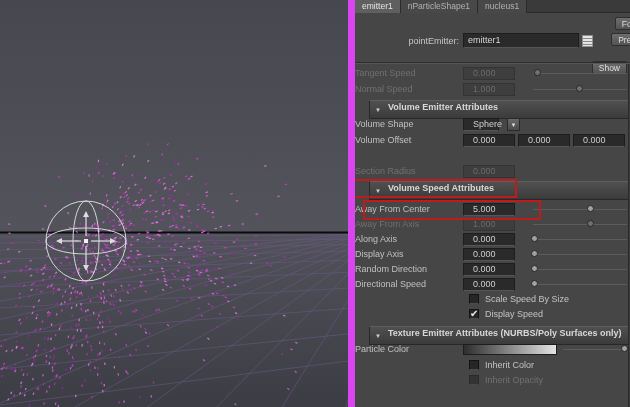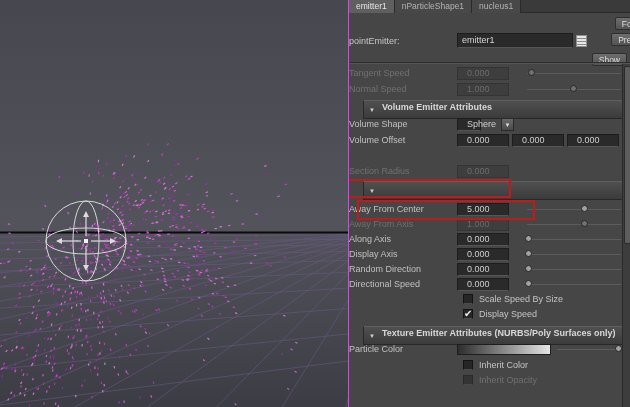--- a/index.html
+++ b/index.html
@@ -1,39 +1,39 @@
 <!DOCTYPE html>
 <html><head>
 <meta charset="utf-8">
 <style>
   *{margin:0;padding:0;box-sizing:border-box}
   html,body{width:630px;height:407px;overflow:hidden}
   body{background:#333;font-family:"Liberation Sans","DejaVu Sans",sans-serif}
   .stage{position:relative;width:630px;height:407px;overflow:hidden}
   #vp{position:absolute;left:0;top:0;display:block}
-  .panel{position:absolute;left:348px;top:0;width:282px;height:407px;background:#464646;overflow:hidden;border-left:1px solid #d946ef;font-size:9px;color:#c4c4c4}
+  .panel{position:absolute;left:348px;top:0;width:282px;height:407px;background:#464646;overflow:hidden;border-left:7px solid #d946ef;font-size:9px;color:#c4c4c4}
   .tabbar{position:absolute;left:0;top:0;width:100%;height:13px;background:#3a3a3a;display:flex;border-bottom:1px solid #2a2a2a}
   .tab{height:13px;line-height:13px;padding:0 7px;background:#484848;border-right:1px solid #2a2a2a;color:#b2b2b2;font-size:8.5px;white-space:nowrap}
   .tab.active{background:#5f5f5f;color:#e6e6e6}
   .mbtn{position:absolute;height:13px;font-size:8.5px;background:linear-gradient(#6e6e6e,#535353);border:1px solid #2e2e2e;color:#dedede;border-radius:2px;padding:0 6px;line-height:10px;white-space:nowrap}
-  .pe-label{position:absolute;left:0;top:36px;width:104px;color:#c6c6c6}
+  .pe-label{position:absolute;left:0;top:36px;width:104px;text-align:right;color:#c6c6c6}
   .pe-field{position:absolute;left:108px;top:33px;width:116px;height:15px;background:#2a2a2a;border:1px solid #1d1d1d;border-bottom-color:#555;color:#d6d6d6;line-height:13px;padding:0 4px}
   .doc-icon{position:absolute;left:227px;top:35px;width:11px;height:12px;border:1px solid #8f8f8f;background:repeating-linear-gradient(#e6e6e6 0 2px,#8a8a8a 2px 3px)}
   .divider{position:absolute;left:0;top:62px;width:100%;height:2px;background:#2e2e2e;border-bottom:1px solid #565656}
   .sect{position:absolute;left:14px;width:272px;height:19px;background:linear-gradient(#505050,#3b3b3b);border:1px solid #282828;border-top-color:#5e5e5e;color:#d8d8d8;font-weight:bold;line-height:13px;padding-left:18px;white-space:nowrap;overflow:hidden}
   .sect .tri{position:absolute;left:5px;top:3px;font-size:6px;color:#cfcfcf;font-weight:normal}
   .row{position:absolute;left:0;width:273px;height:13px;line-height:13px}
   .rlabel{position:absolute;left:0;top:0;width:104px;text-align:left;color:#c0c0c0;white-space:nowrap}
   .row.disabled .rlabel{color:#707070}
   .field{position:absolute;top:0;height:13px;background:#2a2a2a;border:1px solid #1d1d1d;border-bottom-color:#555;color:#cfcfcf;padding:0 9px;line-height:11px}
   .row.disabled .field{background:#3e3e3e;color:#6b6b6b;border-color:#343434}
   .f1{left:108px;width:52px}
   .f2{left:163px;width:52px}
   .f3{left:218px;width:52px}
-  .dd{left:108px;width:24px}
+  .dd{left:108px;width:36px}
   .ddarrow{position:absolute;left:152px;top:0;width:13px;height:13px;background:linear-gradient(#686868,#4a4a4a);border:1px solid #2a2a2a;color:#ddd;font-size:6px;text-align:center;line-height:12px}
   .slider{position:absolute;left:178px;top:6px;width:94px;height:1px;background:#232323;border-bottom:1px solid #5c5c5c}
   .handle{position:absolute;top:-4px;width:7px;height:7px;border-radius:50%;background:#a2a2a2;border:1px solid #262626}
   .row.disabled .handle{background:#707070}
   .checkbox{position:absolute;left:114px;top:1px;width:10px;height:10px;background:#262626;border:1px solid #141414;border-bottom-color:#4c4c4c}
   .checkbox .chk{display:none}
   .checkbox.checked .chk{display:block;position:absolute;left:0;top:-3px;font-size:10px;color:#ececec}
   .cblabel{position:absolute;left:130px;white-space:nowrap}
   .row.disabled .cblabel{color:#707070}
   .row.disabled .checkbox{opacity:.55}
@@ -937,21 +937,21 @@
   <div class="panel">
 
     <div class="tabbar">
       <div class="tab active">emitter1</div>
       <div class="tab">nParticleShape1</div>
       <div class="tab">nucleus1</div>
     </div>
 
     <button class="mbtn" style="top:17px;right:-22px">Focus</button>
     <button class="mbtn" style="top:33px;right:-24px">Presets</button>
-    <button class="mbtn" style="top:53px;right:3px">Show</button>
+    <button class="mbtn" style="top:61px;right:3px">Show</button>
     <div class="doc-icon"></div>
 
     <div class="pe-label">pointEmitter:</div>
     <div class="pe-field">emitter1</div>
 
     <div class="divider"></div>
 
     <div class="row disabled" style="top:67px">
       <div class="rlabel">Tangent Speed</div>
       <div class="field f1">0.000</div>
@@ -986,20 +986,21 @@
     </div>
 
 
     <div class="row disabled" style="top:165px">
       <div class="rlabel">Section Radius</div>
       <div class="field f1">0.000</div>
     </div>
 
     <div class="sect" style="top:181px">
       <span class="tri">▼</span>
+      <span>Volume Speed Attributes</span>
     </div>
 
     <div class="row" style="top:203px">
       <div class="rlabel">Away From Center</div>
       <div class="field f1">5.000</div>
       <div class="slider">
           <div class="handle" style="left: calc(62% - 4px);"></div>
         </div>
     </div>
 

